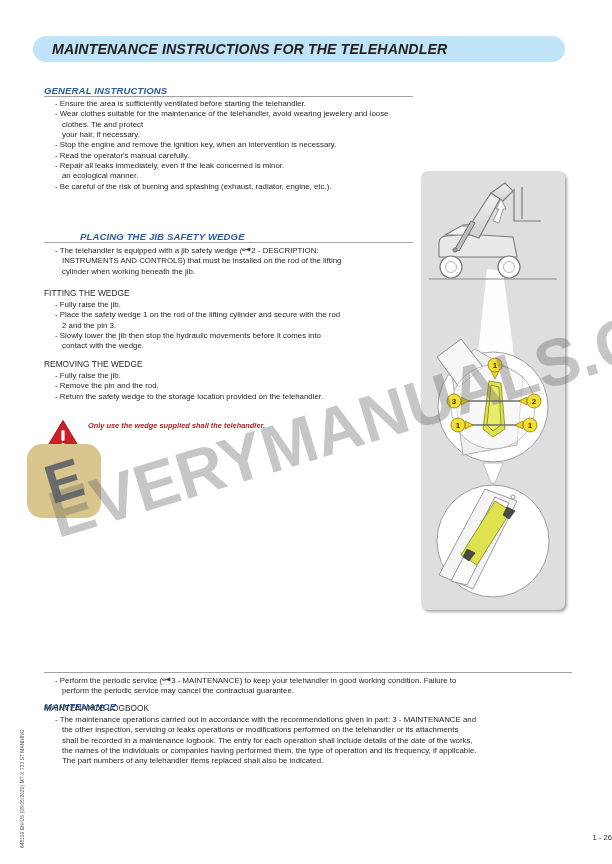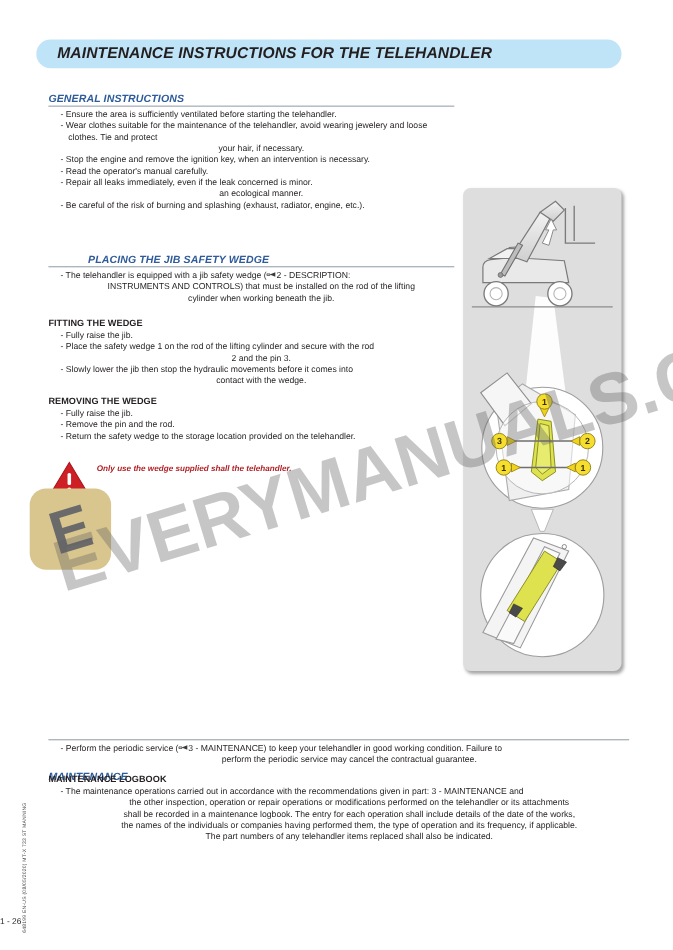--- a/index.html
+++ b/index.html
@@ -14,45 +14,45 @@
           background:#bfe3f7;border-radius:13px;}
   .banner-text{position:absolute;left:52px;top:38px;width:520px;height:22px;
           font-size:14.2px;font-weight:bold;font-style:italic;color:#231f20;
           letter-spacing:.1px;line-height:22px;white-space:nowrap;}
 
   
   .sec{position:absolute;font-size:9.6px;font-weight:bold;font-style:italic;
        color:#2e5b9a;letter-spacing:.1px;white-space:nowrap;}
   .sec-rule{position:absolute;height:1px;background:#9aa3ad;}
 
-  .subhead{position:absolute;font-size:8.3px;font-weight:bold;color:#231f20;
+  .subhead{position:absolute;font-size:8.3px;font-weight:normal;color:#231f20;
        letter-spacing:.05px;white-space:nowrap;}
 
   
   .blk{position:absolute;font-size:7.85px;line-height:10.35px;color:#231f20;}
   .blk p{margin:0;text-indent:-7px;padding-left:7px;}
-  .blk p.cont{text-indent:0;padding-left:7px;text-align:center;}
+  .blk p.cont{text-indent:0;padding-left:7px;}
 
   .pointer{display:inline-block;width:9px;height:7px;position:relative;
            vertical-align:-1px;}
   .pointer svg{position:absolute;left:0;top:0;}
 
   
   .warn-tri{position:absolute;left:44px;top:419px;width:38px;height:33px;}
   .warn-txt{position:absolute;left:88px;top:421px;font-size:7.4px;
             font-weight:bold;font-style:italic;color:#b01f24;white-space:nowrap;}
 
   
   .panel{position:absolute;left:421px;top:171px;width:144px;height:439px;
          background:#dedede;border-radius:7px;
          box-shadow:2px 2px 3px rgba(0,0,0,.35);overflow:hidden;}
   .panel svg{display:block;}
 
   
-  .pageno{position:absolute;left:0;top:833px;width:612px;text-align:left;
+  .pageno{position:absolute;left:0;top:833px;width:612px;text-align:right;
           font-size:7.6px;color:#231f20;}
   .vcode{position:absolute;left:-32px;top:790px;width:110px;
          transform:rotate(-90deg);transform-origin:50% 50%;
          font-size:4.6px;line-height:6px;color:#4a4a4a;letter-spacing:.2px;
          white-space:nowrap;text-align:left;}
 
   
   .wm{position:absolute;left:0;top:0;width:612px;height:864px;
       pointer-events:none;}
   .wm-text{position:absolute;left:40px;top:480px;width:580px;
@@ -133,21 +133,21 @@
         <svg width="9" height="7" viewBox="0 0 9 7">
           <path d="M8.3 0.6 L3.2 2.6 L8.3 4.6 Z" fill="#3a3a3a"></path>
           <path d="M0.6 2.0 L3.4 2.0 L3.4 3.4 L0.6 3.4 Z" fill="none" stroke="#3a3a3a" stroke-width="0.7"></path>
         </svg></span><span>3 - MAINTENANCE) to keep your telehandler in good working condition. Failure to</span></p>
     <p class="cont">perform the periodic service may cancel the contractual guarantee.</p>
   </div>
 
   <div class="subhead" style="left:44px;top:703px;">MAINTENANCE LOGBOOK</div>
   <div class="blk" style="left:55px;top:715px;width:518px;">
     <p>- The maintenance operations carried out in accordance with the recommendations given in part: 3 - MAINTENANCE and</p>
-    <p class="cont">the other inspection, operation or repair operations or modifications performed on the telehandler or its attachments</p>
+    <p class="cont">the other inspection, servicing or leaks operations or modifications performed on the telehandler or its attachments</p>
     <p class="cont">shall be recorded in a maintenance logbook. The entry for each operation shall include details of the date of the works,</p>
     <p class="cont">the names of the individuals or companies having performed them, the type of operation and its frequency, if applicable.</p>
     <p class="cont">The part numbers of any telehandler items replaced shall also be indicated.</p>
   </div>
 
   <div class="panel">
     <svg width="144" height="439" viewBox="0 0 144 439">
       <defs>
         <linearGradient id="boomg" x1="0" y1="0" x2="0" y2="1">
           <stop offset="0" stop-color="#f2f2f2"></stop>

